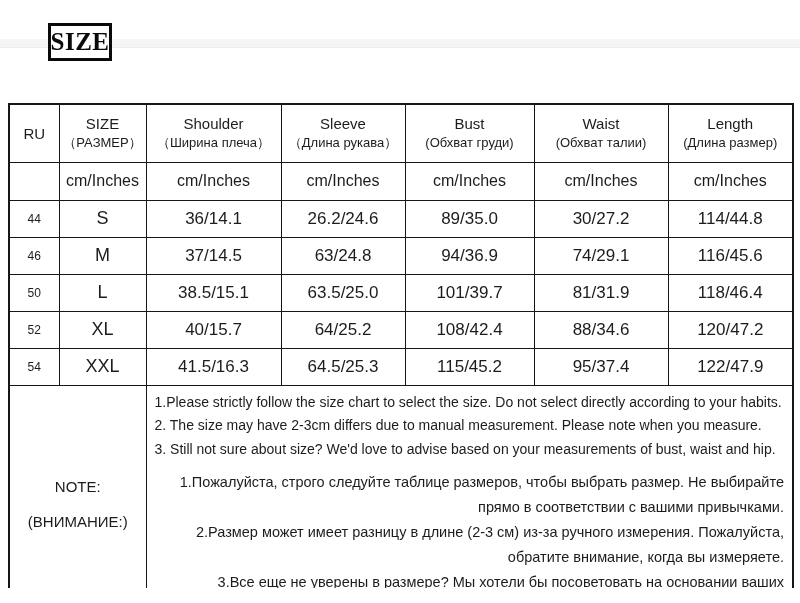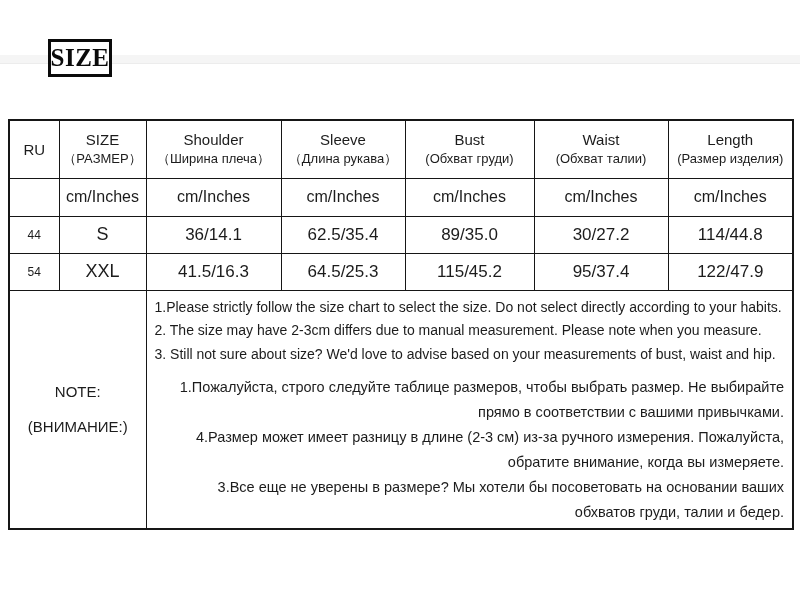--- a/index.html
+++ b/index.html
@@ -1,18 +1,18 @@
 <!DOCTYPE html>
 <html><head>
 <meta charset="utf-8">
 <style>
   html,body{margin:0;padding:0;background:#ffffff;}
   .stage{
     position:relative;width:800px;height:588px;background:#ffffff;
-    font-family:"Liberation Sans",sans-serif;color:#1c1c1c;overflow:hidden;margin-top:16px;
+    font-family:"Liberation Sans",sans-serif;color:#1c1c1c;overflow:hidden;
   }
   .top-band{
     position:absolute;left:0;top:39px;width:800px;height:8px;
     background:#f5f5f5;border-bottom:1px solid #ececec;
   }
   .title-box{
     position:absolute;left:48px;top:23px;width:58px;height:32px;
     border:3px solid #0a0a0a;background:#ffffff;
     display:flex;align-items:center;justify-content:center;
     font-family:"Liberation Serif",serif;font-weight:bold;font-size:25px;
@@ -87,46 +87,73 @@
       <th>
             <span class="hdr-en">Bust</span>
             <span class="hdr-ru">(Обхват груди)</span>
           </th>
       <th>
             <span class="hdr-en">Waist</span>
             <span class="hdr-ru">(Обхват талии)</span>
           </th>
       <th>
             <span class="hdr-en">Length</span>
-            <span class="hdr-ru">(Размер изделия)</span>
+            <span class="hdr-ru">(Длина размер)</span>
           </th>
     </tr>
 
     <tr class="units-row">
       <td></td>
       <td>cm/Inches</td>
       <td>cm/Inches</td>
       <td>cm/Inches</td>
       <td>cm/Inches</td>
       <td>cm/Inches</td>
       <td>cm/Inches</td>
     </tr>
 
     <tr class="data-row">
       <td class="col-ru">44</td>
       <td class="col-size">S</td>
       <td>36/14.1</td>
-      <td>62.5/35.4</td>
+      <td>26.2/24.6</td>
       <td>89/35.0</td>
       <td>30/27.2</td>
       <td>114/44.8</td>
     </tr>
 
+    <tr class="data-row">
+      <td class="col-ru">46</td>
+      <td class="col-size">M</td>
+      <td>37/14.5</td>
+      <td>63/24.8</td>
+      <td>94/36.9</td>
+      <td>74/29.1</td>
+      <td>116/45.6</td>
+    </tr>
 
+    <tr class="data-row">
+      <td class="col-ru">50</td>
+      <td class="col-size">L</td>
+      <td>38.5/15.1</td>
+      <td>63.5/25.0</td>
+      <td>101/39.7</td>
+      <td>81/31.9</td>
+      <td>118/46.4</td>
+    </tr>
 
+    <tr class="data-row">
+      <td class="col-ru">52</td>
+      <td class="col-size">XL</td>
+      <td>40/15.7</td>
+      <td>64/25.2</td>
+      <td>108/42.4</td>
+      <td>88/34.6</td>
+      <td>120/47.2</td>
+    </tr>
 
     <tr class="data-row">
       <td class="col-ru">54</td>
       <td class="col-size">XXL</td>
       <td>41.5/16.3</td>
       <td>64.5/25.3</td>
       <td>115/45.2</td>
       <td>95/37.4</td>
       <td>122/47.9</td>
     </tr>
@@ -134,20 +161,20 @@
     <tr class="note-row">
       <td class="note-label" colspan="2">
         <span class="note-label-line first">NOTE:</span>
         <span class="note-label-line">(ВНИМАНИЕ:)</span>
       </td>
       <td class="note-body" colspan="5">
         <p class="note-en">1.Please strictly follow the size chart to select the size. Do not select directly according to your habits.</p>
         <p class="note-en">2. The size may have 2-3cm differs due to manual measurement. Please note when you measure.</p>
         <p class="note-en">3. Still not sure about size? We'd love to advise based on your measurements of bust, waist and hip.</p>
         <p class="note-ru para1">1.Пожалуйста, строго следуйте таблице размеров, чтобы выбрать размер. Не выбирайте прямо в соответствии с вашими привычками.</p>
-        <p class="note-ru para2">4.Размер может имеет разницу в длине (2-3 см) из-за ручного измерения. Пожалуйста, обратите внимание, когда вы измеряете.</p>
+        <p class="note-ru para2">2.Размер может имеет разницу в длине (2-3 см) из-за ручного измерения. Пожалуйста, обратите внимание, когда вы измеряете.</p>
         <p class="note-ru para3">3.Все еще не уверены в размере? Мы хотели бы посоветовать на основании ваших обхватов груди, талии и бедер.</p>
       </td>
     </tr>
   </tbody>
     </table>
 
 </div>
 
 </body></html>

